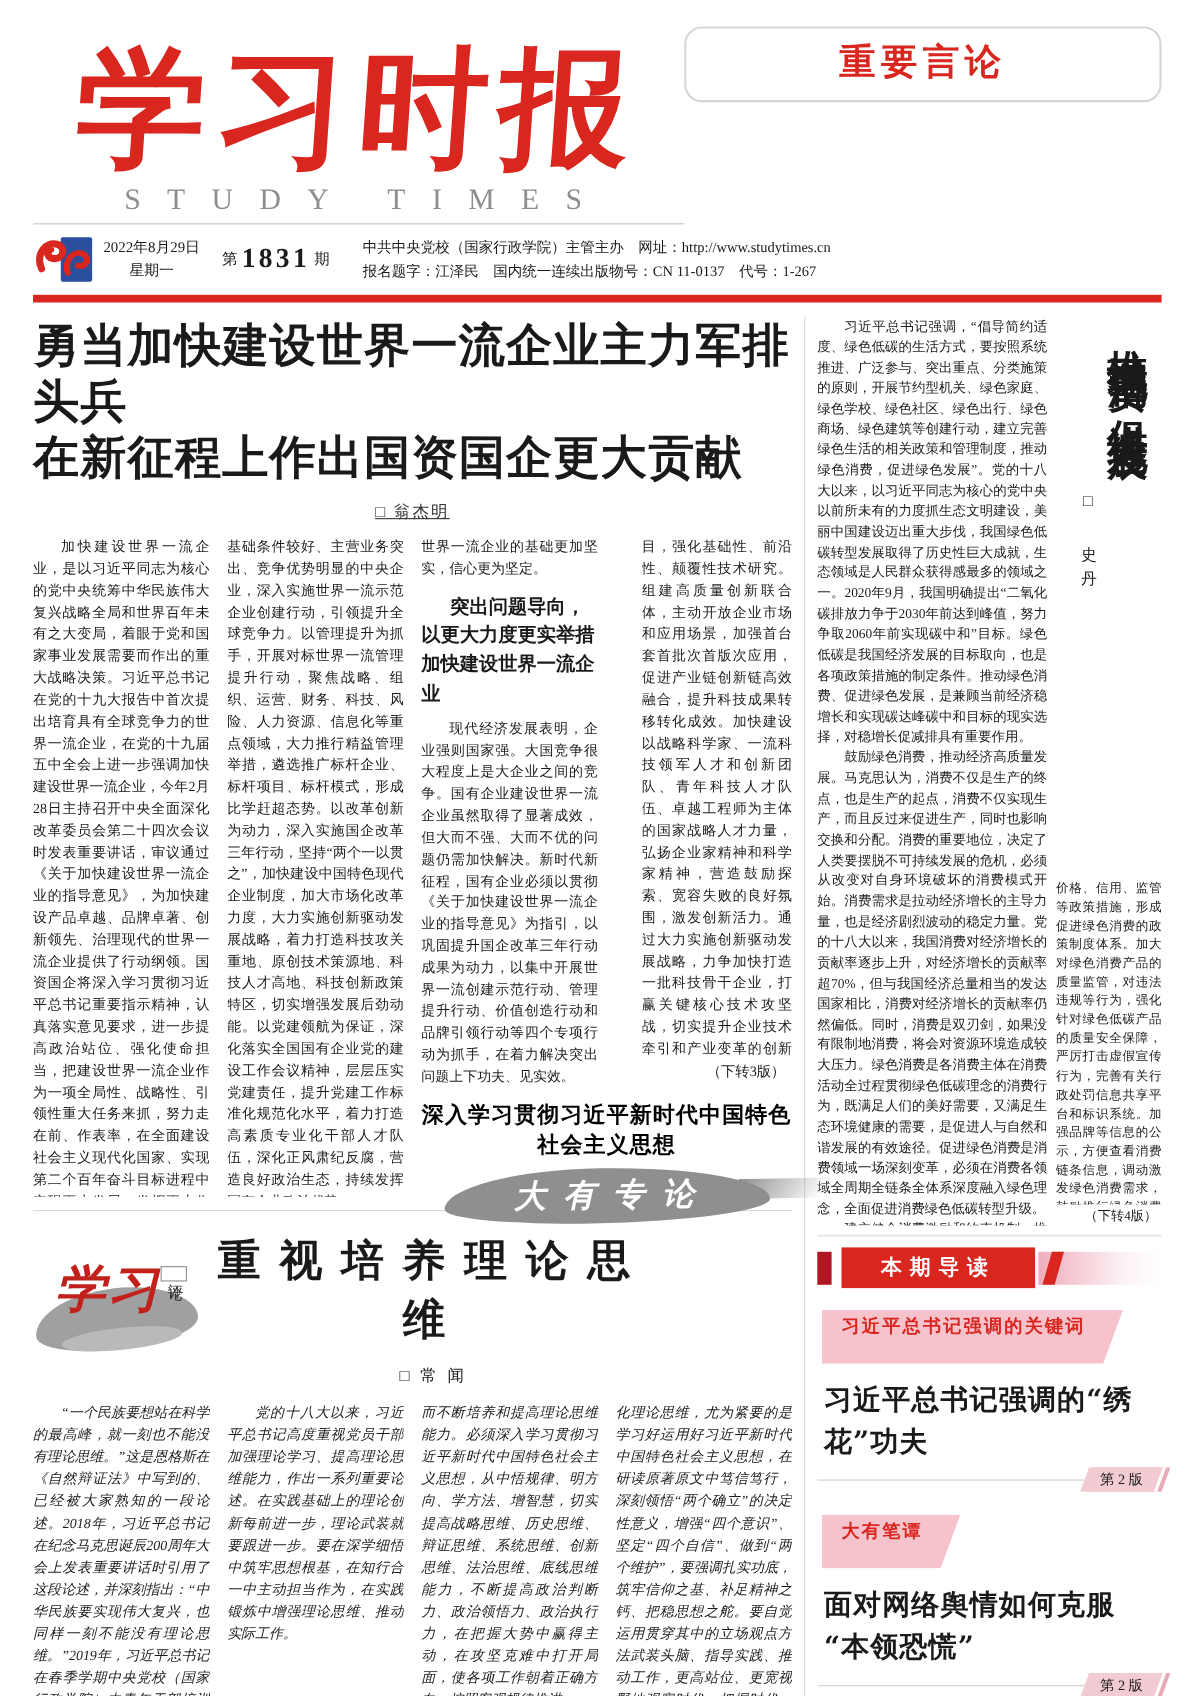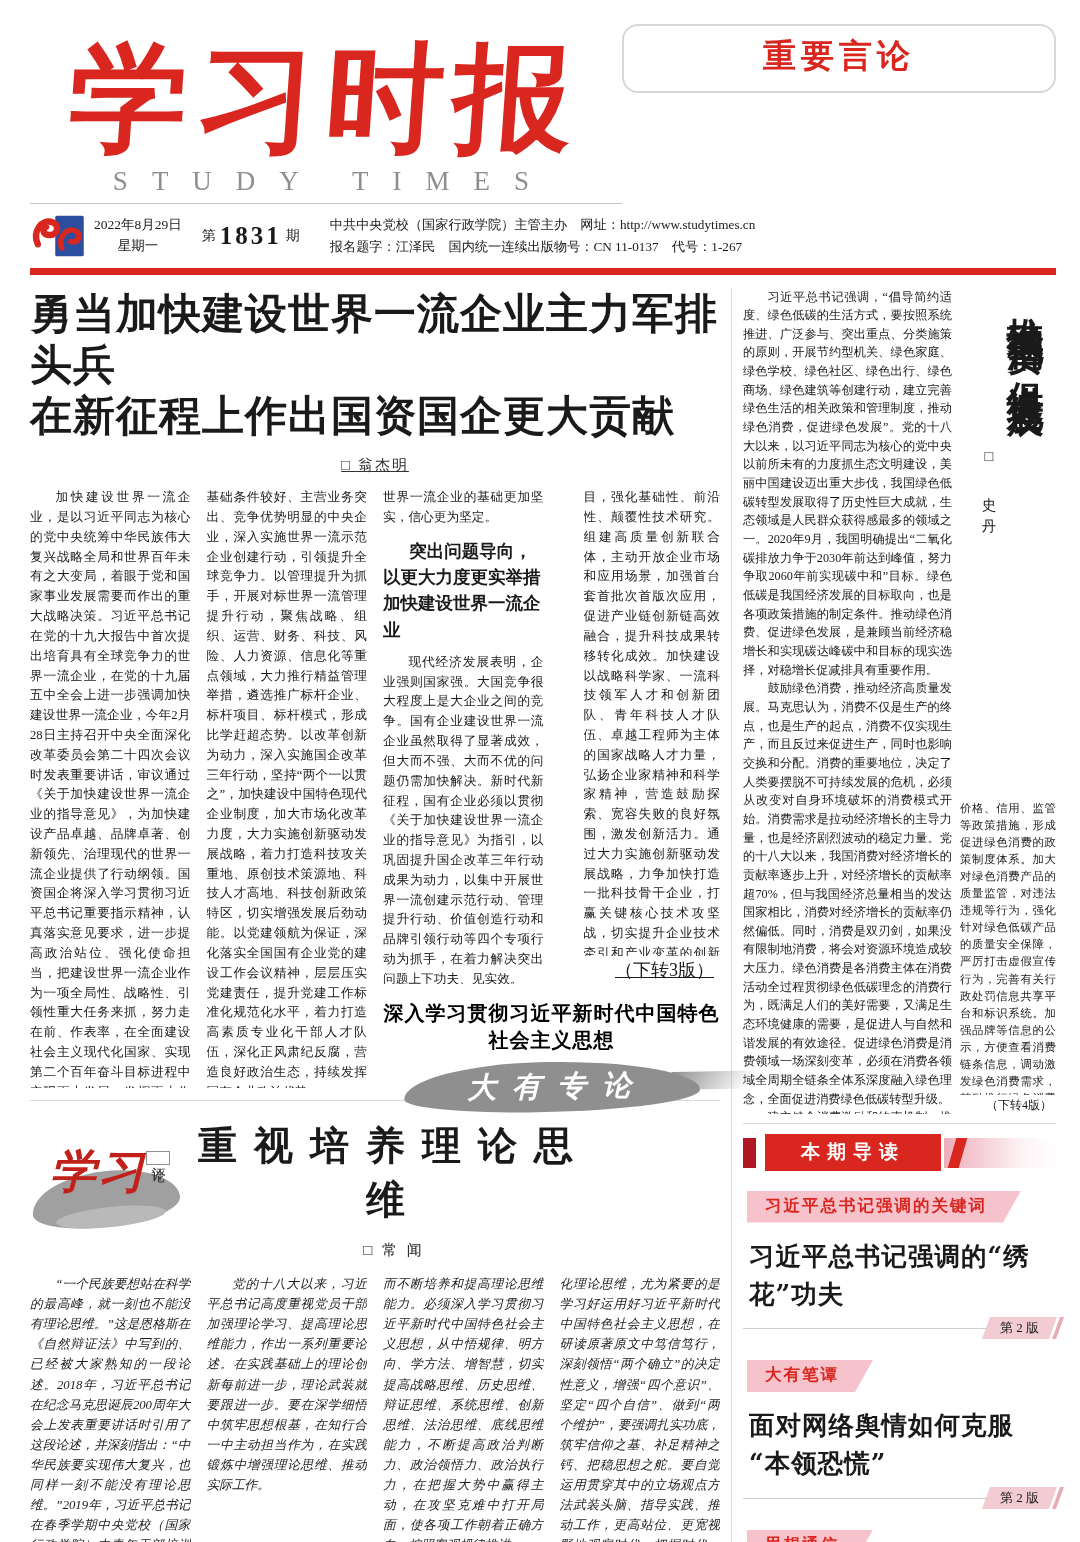--- a/index.html
+++ b/index.html
@@ -48,21 +48,21 @@
   .main-author { text-align:center; font-size:15px; margin:15px 0 13px; color:#333; letter-spacing:2px;text-decoration:underline; }
   .body-grid { display:grid; grid-template-columns:repeat(4,1fr); grid-template-rows:496px 104px;
     column-gap:16px; height:600px; font-size:12.7px; }
   .bcol { overflow:hidden; text-align:justify; line-height:1.56; }
   .bcol p { text-indent:2em; }
   .span2 { grid-row:1/3; }
   .subhead { font-family:"Liberation Sans","DejaVu Sans",sans-serif; font-weight:bold;
     font-size:17.5px; line-height:1.5; margin:10px 0; text-indent:1.5em; text-align:left; }
   .colflex { display:flex; flex-direction:column; }
   .colflex .btext { flex:1; overflow:hidden;margin-left:24px; }
-  .continued { text-align:right; padding-right:6px; font-size:18px; flex:0 0 auto;text-decoration:underline; }
+  .continued { text-align:right; padding-right:6px; font-size:13px; flex:0 0 auto; }
   .band { grid-column:3/5; grid-row:2/3; text-align:center; padding-top:16px; }
   .band-line1 { color:#000000; font-weight:900; font-size:20px; letter-spacing:1px;
     font-family:"Liberation Sans","DejaVu Sans",sans-serif; }
   .brush { margin:8px auto 0; width:296px; height:50px; background:#8f8f8f; position:relative;
     border-radius:48% 52% 55% 45% / 70% 60% 40% 30%; display:flex; align-items:center;
     justify-content:center; transform:rotate(-1deg); }
   .brush:after { content:""; position:absolute; right:-52px; top:12px; width:86px; height:18px;
     background:linear-gradient(90deg,#8f8f8f,rgba(143,143,143,0)); transform:skew(-35deg); }
   .brush-text { color:#fff; font-size:29px; font-weight:bold; font-style:italic;
     letter-spacing:16px; padding-left:10px; }
@@ -87,21 +87,21 @@
   .digest-banner { display:flex; align-items:center; height:34px; }
   .banner-pre { width:13px; height:30px; background:#b01722; margin-right:9px; flex:0 0 auto; }
   .banner-main { background:#d9261e; color:#fff; font-weight:bold; font-size:19px;
     letter-spacing:7px; padding:5px 36px 6px; font-family:"Liberation Sans","DejaVu Sans",sans-serif; }
   .banner-tail { flex:1; height:30px; margin-left:3px; position:relative;
     background:linear-gradient(90deg,#eeadbc,#fdf3f5 70%,#fff); }
   .banner-tail:before { content:""; position:absolute; left:8px; top:0; width:11px; height:100%;
     background:#d9261e; transform:skew(-16deg); }
   .digest-item { margin-top:21px; }
   .tag { display:inline-block; background:#f6c3cd; color:#d9261e; font-size:16.5px; font-weight:bold;
-    padding:4px 34px 6px 18px; letter-spacing:2px; margin-left:4px;
+    padding:4px 34px 23px 18px; letter-spacing:2px; margin-left:4px;
     clip-path:polygon(0 0,100% 0,calc(100% - 18px) 100%,0 100%);
     font-family:"Liberation Sans","DejaVu Sans",sans-serif; }
   .digest-title { font-weight:bold; font-size:25.5px; letter-spacing:1px; line-height:1.5;
     margin:14px 6px 4px; font-family:"DejaVu Serif","Liberation Serif",serif; }
   .pageref { display:flex; align-items:flex-end; margin-top:4px; }
   .pageref-line { flex:1; border-bottom:1px solid #cfcfcf; margin-bottom:10px; }
   .page-chip { background:#f2cbd3; font-size:13px; padding:2px 14px; transform:skew(-20deg);
     border-right:3px solid #fff; box-shadow:4px 0 0 #e7aab6; }
   .page-chip span { display:inline-block; transform:skew(20deg); }
 

